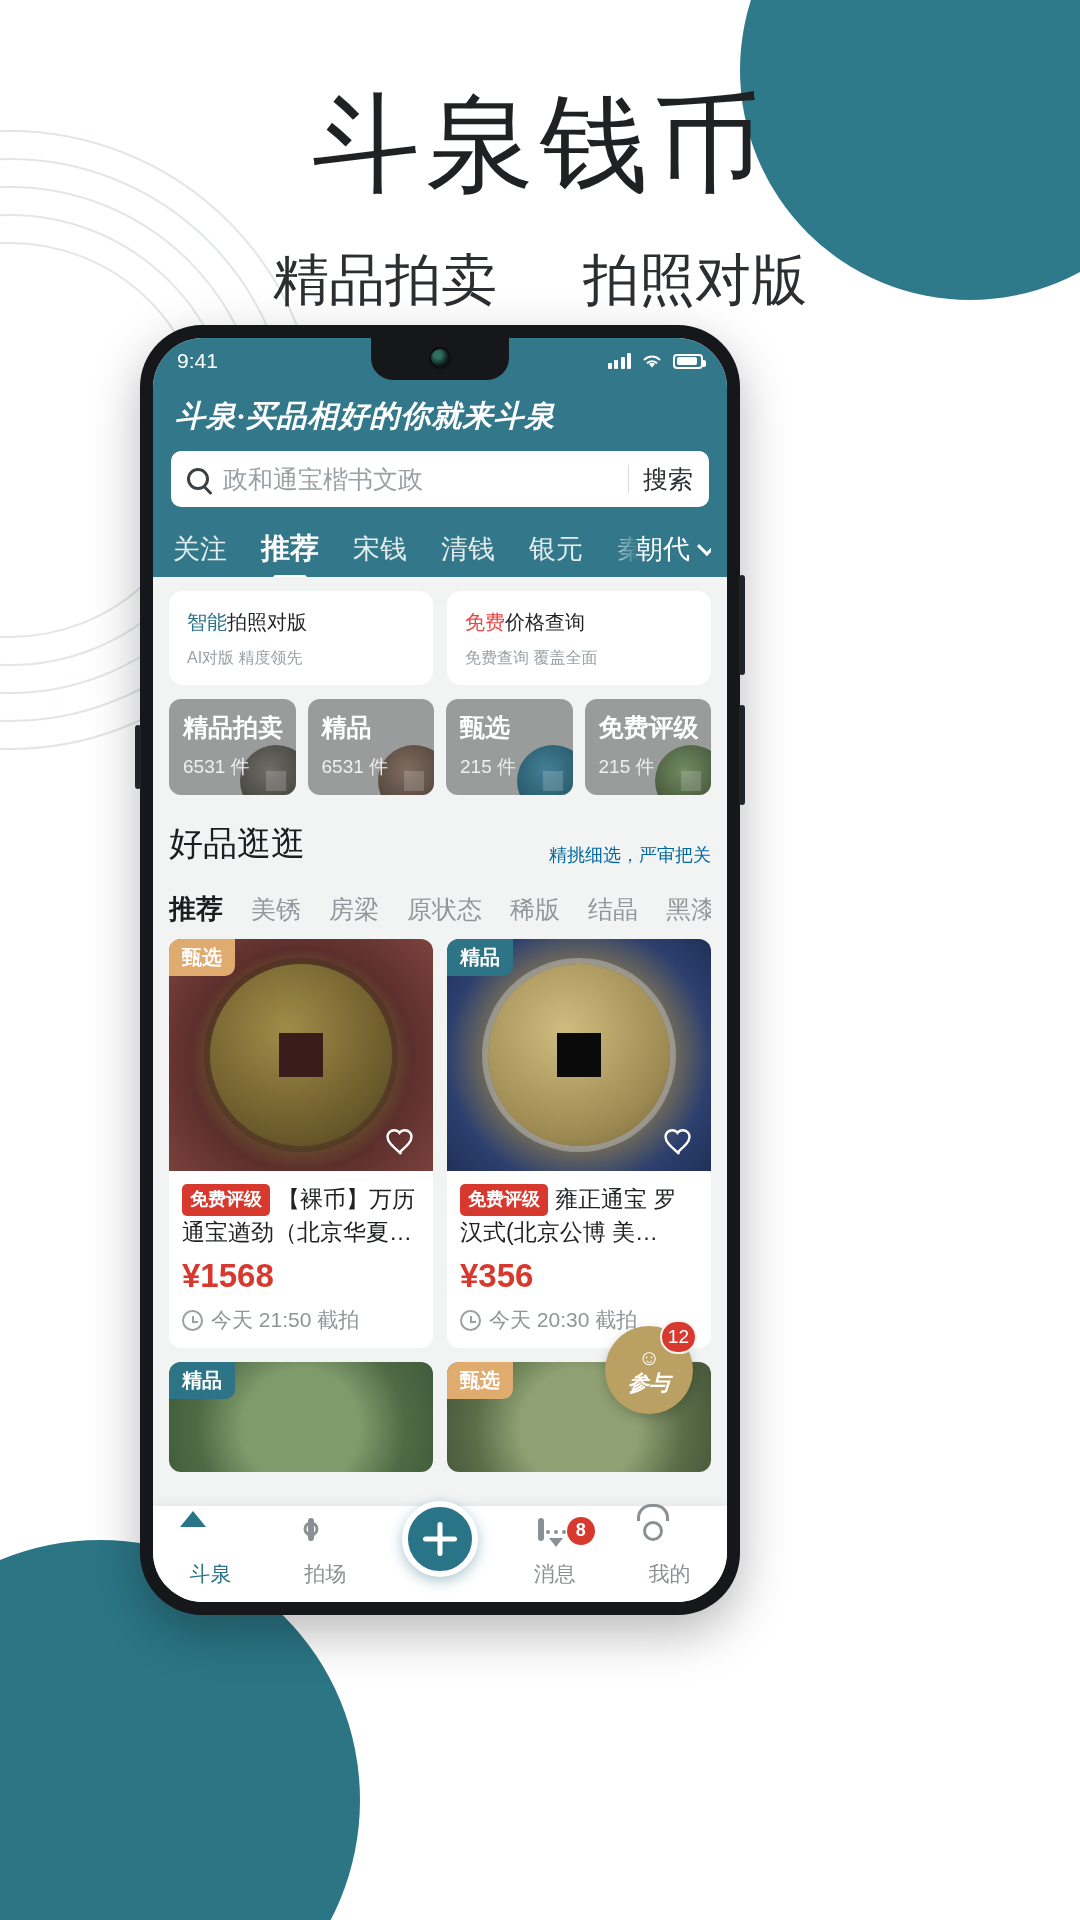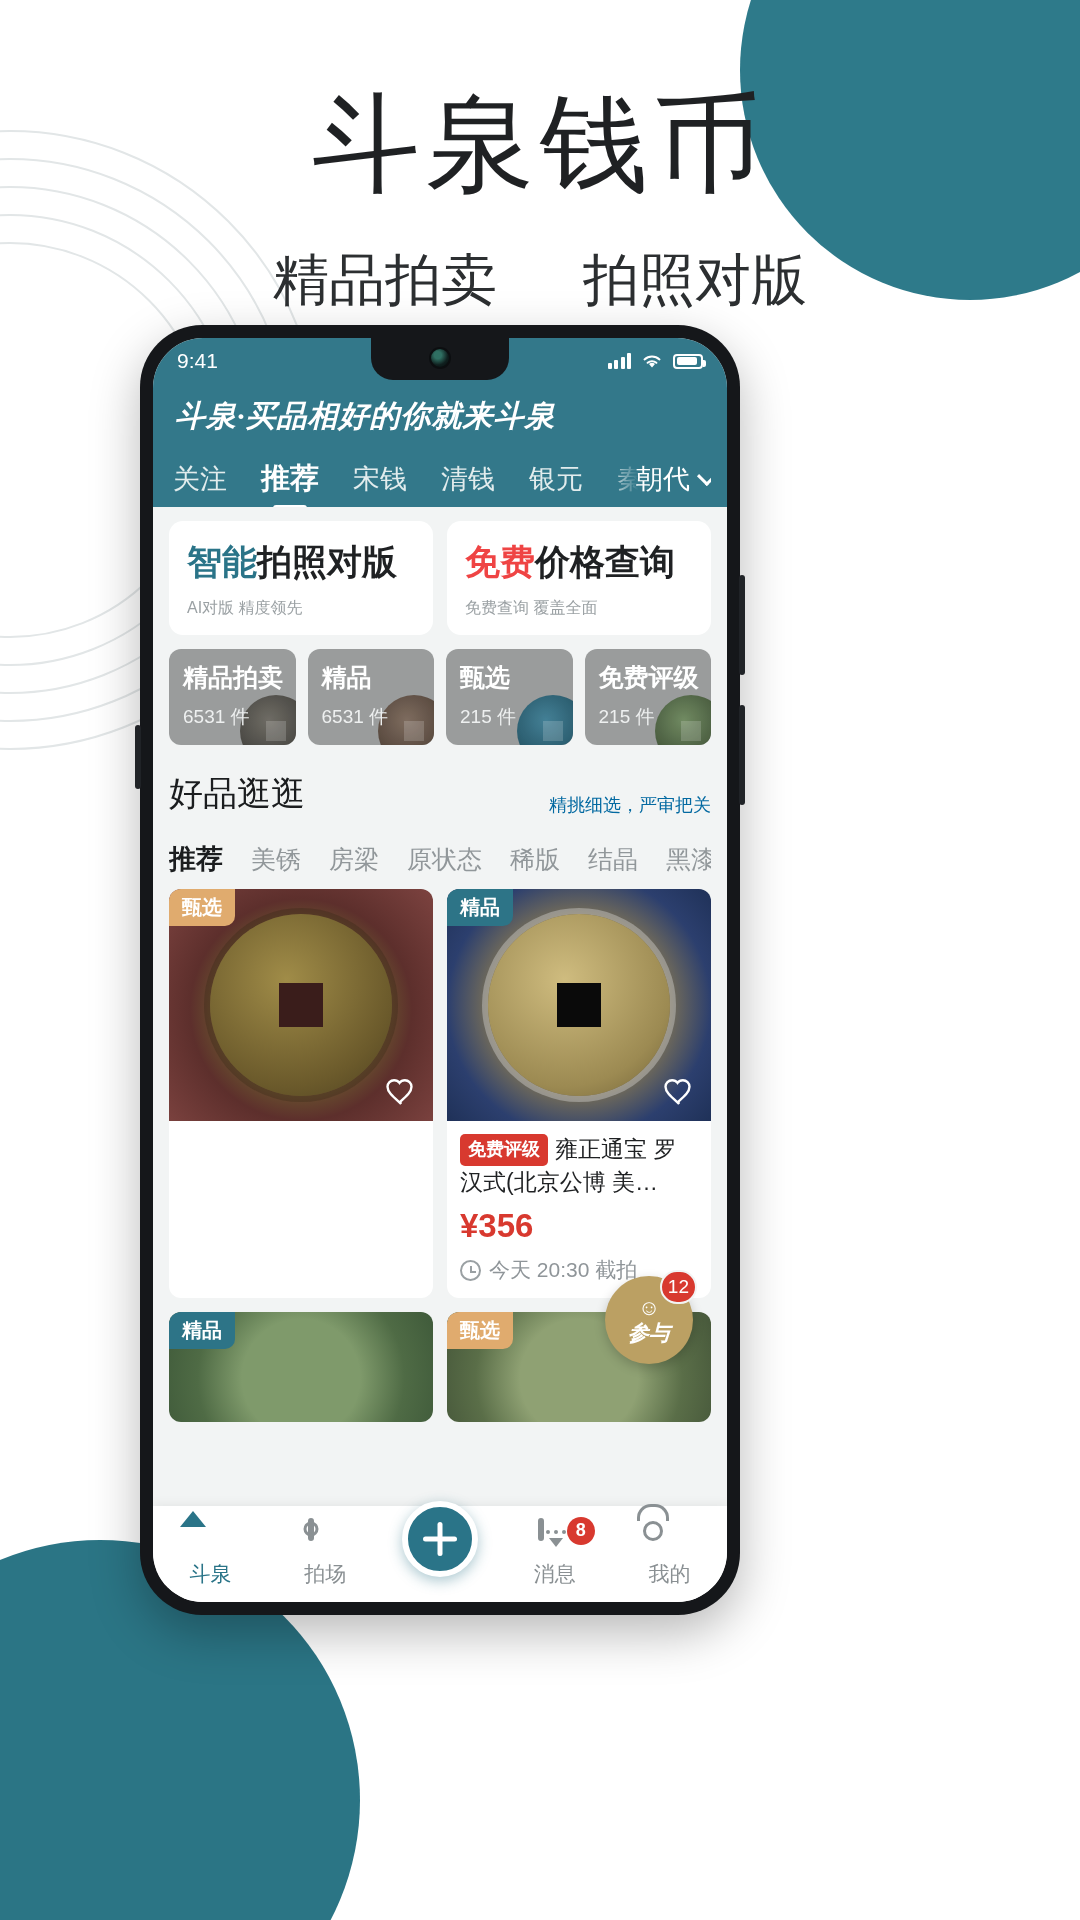--- a/index.html
+++ b/index.html
@@ -129,21 +129,21 @@
   .chev{ width:14px; height:14px; border-right:3px solid #fff; border-bottom:3px solid #fff;
          transform:rotate(45deg) translateY(-4px); }
 
   
   .body{ background:#f2f4f4; padding:14px 16px 0; }
 
   .feature-row{ display:flex; gap:14px; }
   .feature{
     flex:1; background:#fff; border-radius:14px; padding:18px 18px 16px; min-width:0;
   }
-  .feature h4{ font-size:35px; font-weight:bold; color:#1f2123; white-space:nowrap; }
+  .feature h4{ font-size:20px; font-weight:normal; color:#1f2123; white-space:nowrap; }
   .feature h4 em{ font-style:normal; }
   .f-teal{ color:#2a7488; }
   .f-gold{ color:#ef4444;margin-top:40px; }
   .feature p{ font-size:16px; color:#9ba1a4; margin-top:12px; white-space:nowrap; }
 
   .chips{ display:flex; gap:12px; margin-top:14px; }
   .chip{
     flex:1; height:96px; border-radius:12px; position:relative; overflow:hidden;
     background:#9a9c9c; padding:12px 0 0 14px; min-width:0;
   }
@@ -357,20 +357,26 @@
             <path d="M7.6 10.8a7 7 0 018.8 0" stroke="#fff" stroke-width="2" fill="none" stroke-linecap="round"></path>
           </svg>
           <span class="batt">
               <i></i>
             </span>
         </span>
       </div>
 
       <div class="slogan">斗泉·买品相好的你就来斗泉</div>
 
+      <div class="searchbar">
+        <span class="mag"></span>
+        <span class="search-ph">政和通宝楷书文政</span>
+        <span class="search-div"></span>
+        <span class="search-btn">搜索</span>
+      </div>
 
       <div class="tabs">
         <span class="tab">关注</span>
         <span class="tab active">推荐</span>
         <span class="tab">宋钱</span>
         <span class="tab">清钱</span>
         <span class="tab">银元</span>
         <span class="tab">秦汉</span>
         <span class="dyn">
           <span>朝代</span>
@@ -433,20 +439,28 @@
 
       <div class="prod-wrap">
         <div class="prod-grid">
           <div class="pcard">
             <div class="pimg pimg-a">
               <span class="badge badge-tan">甄选</span>
               <span class="coin-big a"></span>
               <svg class="heart" viewBox="0 0 24 24">
                 <path d="M12 20.5l-1.4-1.3C5.9 15 3 12.4 3 9.2 3 6.7 5 4.8 7.4 4.8c1.4 0 2.8.7 3.6 1.8.8-1.1 2.2-1.8 3.6-1.8C17 4.8 19 6.7 19 9.2c0 3.2-2.9 5.8-7.6 10z" fill="none" stroke="#fff" stroke-width="1.6"></path>
               </svg>
+            </div>
+            <div class="pinfo">
+              <div class="ptitle"><span class="tag-free">免费评级</span><span>【裸币】万历通宝遒劲（北京华夏…</span></div>
+              <div class="price">¥1568</div>
+              <div class="ptime">
+                <span class="clk"></span>
+                <span>今天 21:50 截拍</span>
+              </div>
             </div>
           </div>
 
           <div class="pcard">
             <div class="pimg pimg-b">
               <span class="badge badge-teal">精品</span>
               <span class="coin-big b"></span>
               <svg class="heart" viewBox="0 0 24 24">
                 <path d="M12 20.5l-1.4-1.3C5.9 15 3 12.4 3 9.2 3 6.7 5 4.8 7.4 4.8c1.4 0 2.8.7 3.6 1.8.8-1.1 2.2-1.8 3.6-1.8C17 4.8 19 6.7 19 9.2c0 3.2-2.9 5.8-7.6 10z" fill="none" stroke="#fff" stroke-width="1.6"></path>
               </svg>

